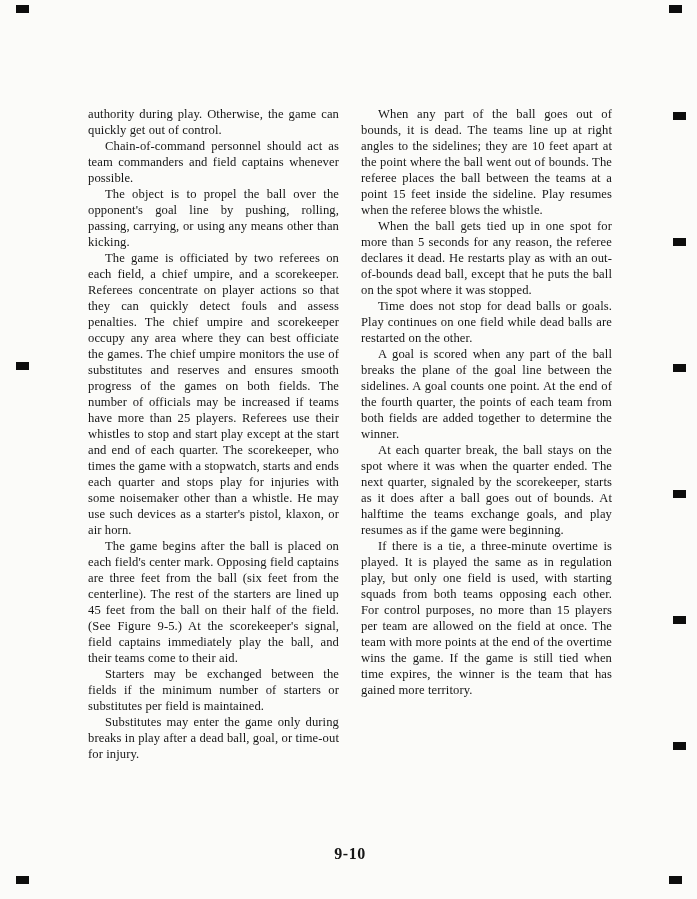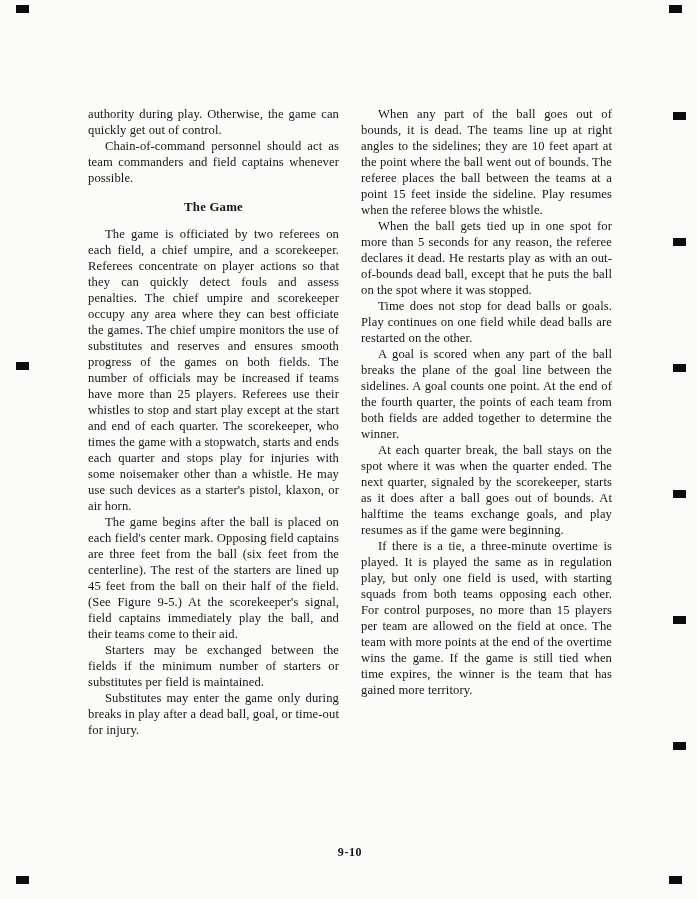--- a/index.html
+++ b/index.html
@@ -40,21 +40,21 @@
     text-align: center;
     margin: 13px 0 11px 0;
     letter-spacing: 0.2px;
   }
   .footer {
     position: absolute;
     top: 845px;
     left: 88px;
     width: 524px;
     text-align: center;
-    font-size: 12px;
+    font-size: 16px;
     font-weight: bold;
     letter-spacing: 0.6px;
   }
   .mark {
     position: absolute;
     width: 13px;
     height: 8px;
     background: #0d0d0d;
   }
 </style>
@@ -72,21 +72,21 @@
   <div class="mark" style="left:673px; top:364px;"></div>
   <div class="mark" style="left:673px; top:490px;"></div>
   <div class="mark" style="left:673px; top:616px;"></div>
   <div class="mark" style="left:673px; top:742px;"></div>
   <div class="mark" style="left:669px; top:876px;"></div>
 
   <div class="content">
     <div class="column">
         <p class="noindent">authority during play. Otherwise, the game can quickly get out of control.</p>
         <p class="indent">Chain-of-command personnel should act as team commanders and field captains whenever possible.</p>
-        <h2>The Game</h2>
+        <p class="indent">The object is to propel the ball over the opponent's goal line by pushing, rolling, passing, carrying, or using any means other than kicking.</p>
         <p class="indent">The game is officiated by two referees on each field, a chief umpire, and a scorekeeper. Referees concentrate on player actions so that they can quickly detect fouls and assess penalties. The chief umpire and scorekeeper occupy any area where they can best officiate the games. The chief umpire monitors the use of substitutes and reserves and ensures smooth progress of the games on both fields. The number of officials may be increased if teams have more than 25 players. Referees use their whistles to stop and start play except at the start and end of each quarter. The scorekeeper, who times the game with a stopwatch, starts and ends each quarter and stops play for injuries with some noisemaker other than a whistle. He may use such devices as a starter's pistol, klaxon, or air horn.</p>
         <p class="indent">The game begins after the ball is placed on each field's center mark. Opposing field captains are three feet from the ball (six feet from the centerline). The rest of the starters are lined up 45 feet from the ball on their half of the field. (See Figure 9-5.) At the scorekeeper's signal, field captains immediately play the ball, and their teams come to their aid.</p>
         <p class="indent">Starters may be exchanged between the fields if the minimum number of starters or substitutes per field is maintained.</p>
         <p class="indent">Substitutes may enter the game only during breaks in play after a dead ball, goal, or time-out for injury.</p>
       </div>
     <div class="column">
         <p class="indent">When any part of the ball goes out of bounds, it is dead. The teams line up at right angles to the sidelines; they are 10 feet apart at the point where the ball went out of bounds. The referee places the ball between the teams at a point 15 feet inside the sideline. Play resumes when the referee blows the whistle.</p>
         <p class="indent">When the ball gets tied up in one spot for more than 5 seconds for any reason, the referee declares it dead. He restarts play as with an out-of-bounds dead ball, except that he puts the ball on the spot where it was stopped.</p>
         <p class="indent">Time does not stop for dead balls or goals. Play continues on one field while dead balls are restarted on the other.</p>
         <p class="indent">A goal is scored when any part of the ball breaks the plane of the goal line between the sidelines. A goal counts one point. At the end of the fourth quarter, the points of each team from both fields are added together to determine the winner.</p>

